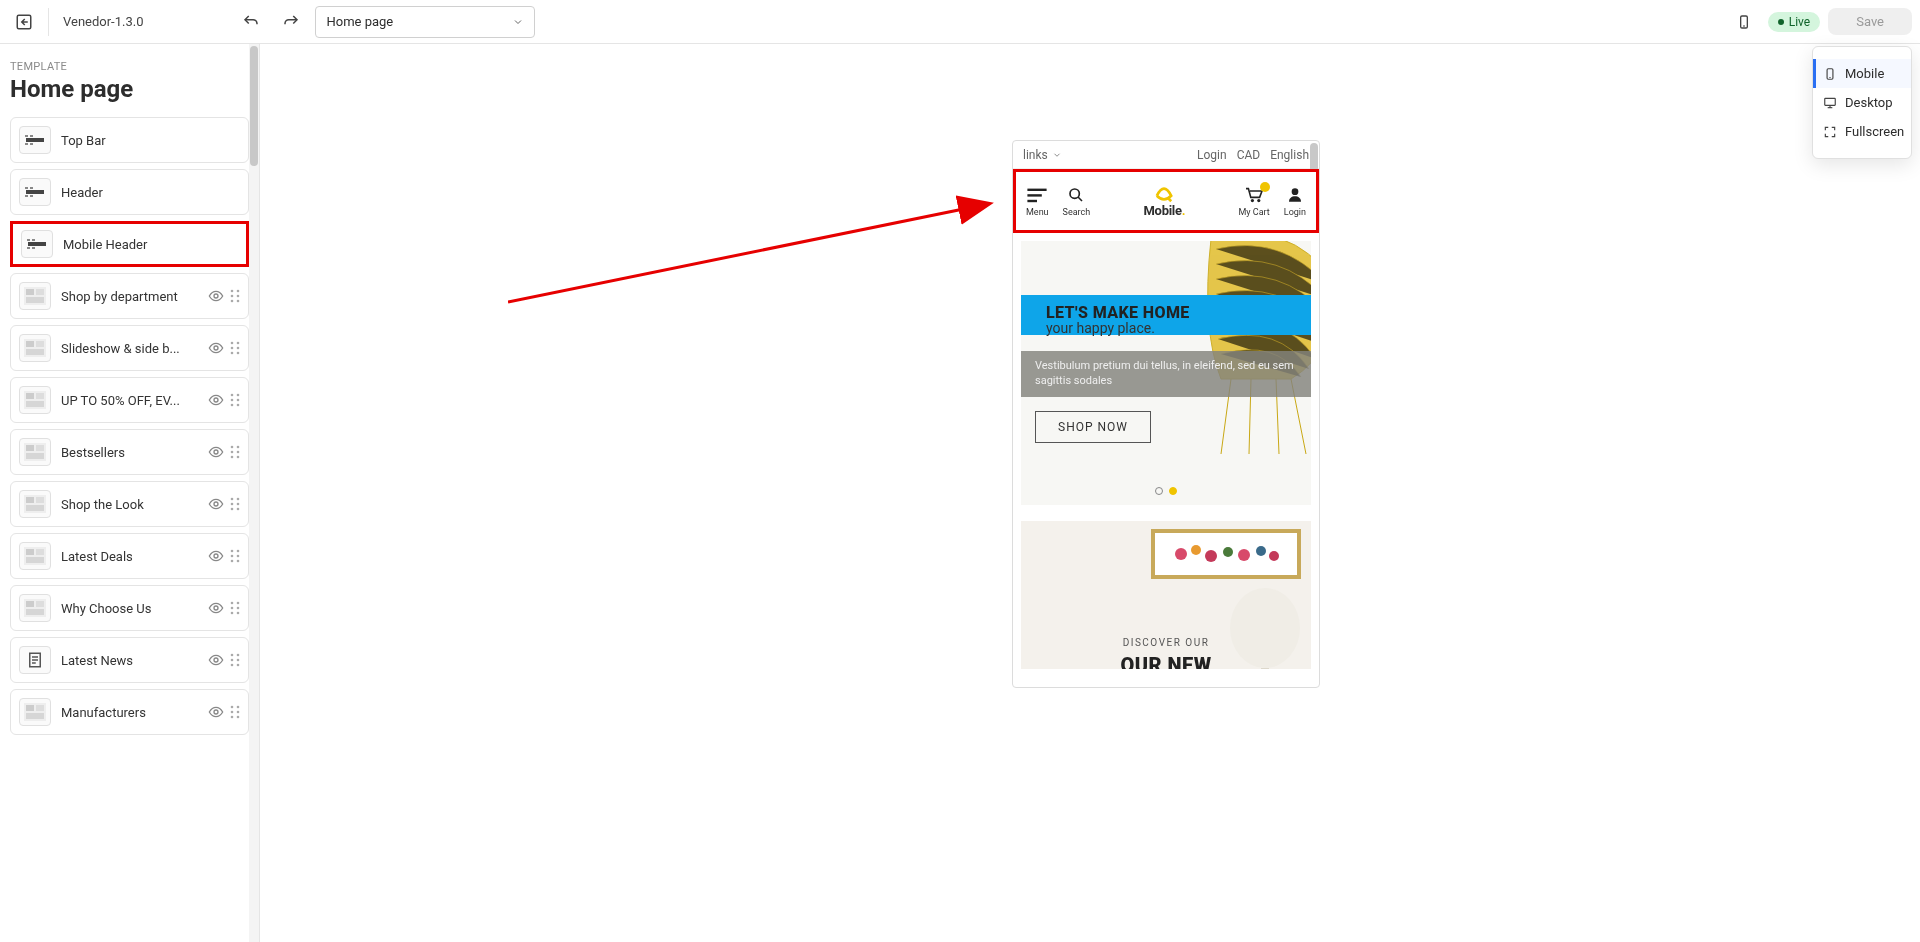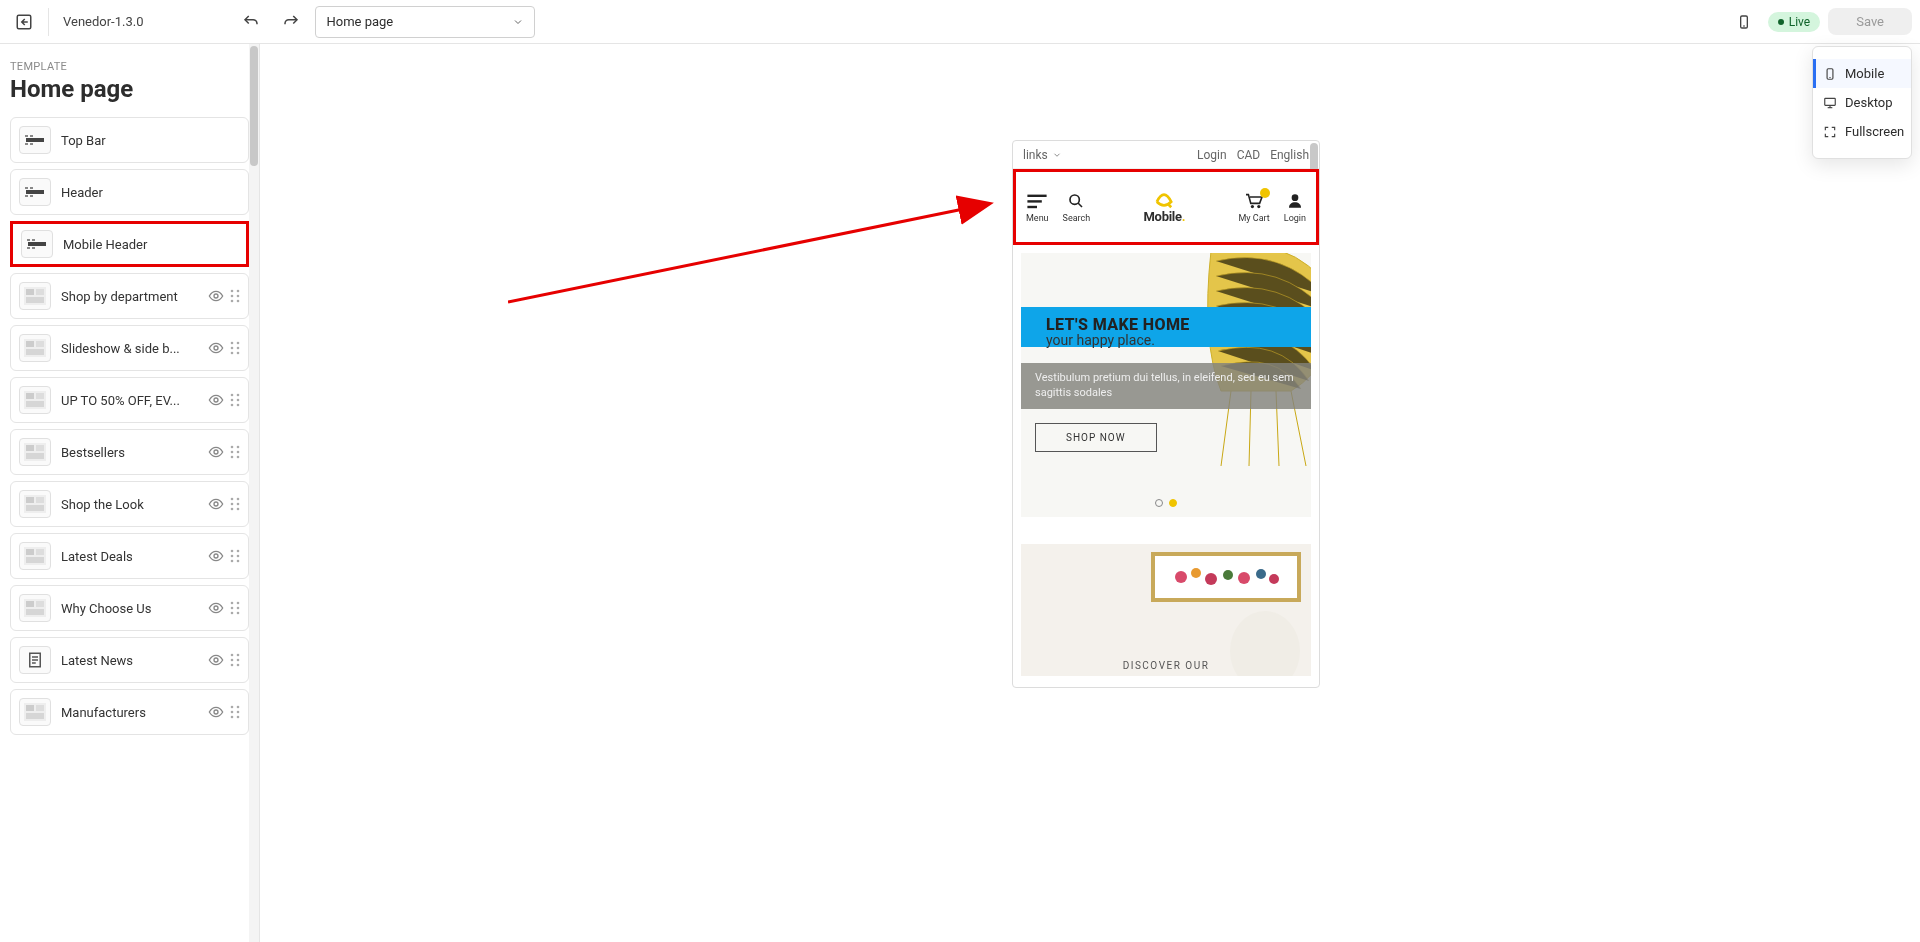--- a/index.html
+++ b/index.html
@@ -43,42 +43,42 @@
 
 
 .preview { position: absolute; left: 752px; top: 96px; width: 308px; height: 548px; border: 1px solid #dcdcdc; border-radius: 4px; background: #fff; overflow: hidden; }
 .preview-scroll { position: absolute; right: 1px; top: 2px; width: 8px; height: 90px; background: #c8c8c8; border-radius: 4px; }
 
 .pv-topbar { height: 28px; display: flex; align-items: center; padding: 0 10px; gap: 10px; font-size: 12px; color: #666; border-bottom: 1px solid #f0f0f0; }
 .pv-topbar .links { display: flex; align-items: center; gap: 4px; cursor: pointer; }
 .pv-topbar .spacer { flex: 1; }
 .pv-topbar .tb-link { cursor: pointer; }
 
-.pv-header { height: 76px; display: flex; align-items: center; justify-content: space-between; padding: 4px 10px; border: 3px solid #e60000; border-left: 3px solid #e60000; border-right: 3px solid #e60000; background: #fff; position: relative; }
+.pv-header { height: 64px; display: flex; align-items: center; justify-content: space-between; padding: 4px 10px; border: 3px solid #e60000; border-left: 3px solid #e60000; border-right: 3px solid #e60000; background: #fff; position: relative; }
 .pv-header .hgroup-l, .pv-header .hgroup-r { display: flex; gap: 14px; }
 .pv-hicon { display: flex; flex-direction: column; align-items: center; gap: 2px; font-size: 9px; color: #333; cursor: pointer; }
 .pv-hicon .ic { height: 20px; display: flex; align-items: center; justify-content: center; }
 .pv-logo { display: flex; flex-direction: column; align-items: center; }
 .pv-logo-text { font-size: 13px; font-weight: 700; letter-spacing: -0.3px; }
 .pv-logo-text .dot { color: #f0c400; }
 .cart-badge { position: relative; }
 .cart-badge .bubble { position: absolute; top: -3px; right: -6px; width: 10px; height: 10px; background: #f0c400; border-radius: 50%; }
 
 .pv-hero { position: relative; height: 264px; background: #f7f7f4; margin-top: 8px; margin-left: 8px; margin-right: 8px; overflow: hidden; }
 .pv-hero .chair { position: absolute; right: -40px; top: -12px; }
 .pv-hero .band { position: absolute; left: 0; top: 54px; width: 100%; height: 40px; background: #0ea5e9; padding: 8px 25px; }
 .pv-hero .band h2 { font-size: 16px; font-weight: 800; letter-spacing: 0.4px; color: #222; }
 .pv-hero .band h3 { font-size: 14px; font-weight: 400; color: #333; margin-top: -2px; }
 .pv-hero .subband { position: absolute; left: 0; top: 110px; width: 100%; background: rgba(130,130,125,0.82); color: #eee; font-size: 11px; padding: 8px 14px; line-height: 1.35; }
-.pv-hero .shop-btn { position: absolute; left: 14px; top: 170px; border: 1px solid #555; padding: 8px 30px; font-size: 10px; letter-spacing: 1px; color: #333; cursor: pointer; }
+.pv-hero .shop-btn { position: absolute; left: 14px; top: 170px; border: 1px solid #555; padding: 8px 22px; font-size: 12px; letter-spacing: 1px; color: #333; cursor: pointer; }
 .pv-hero .dots { position: absolute; left: 50%; bottom: 10px; transform: translateX(-50%); display: flex; gap: 6px; }
 .pv-hero .dots .d { width: 8px; height: 8px; border-radius: 50%; border: 1px solid #888; }
 .pv-hero .dots .d.active { background: #f0c400; border-color: #f0c400; }
 
-.pv-section2 { margin: 27px 8px 0 8px; height: 132px; background: #f4f1ec; position: relative; overflow: hidden; }
+.pv-section2 { margin: 16px 8px 0 8px; height: 148px; background: #f4f1ec; position: relative; overflow: hidden; }
 .pv-section2 .frame { position: absolute; right: 10px; top: 8px; width: 150px; height: 50px; border: 4px solid #c8a95a; background: #fff; display:flex; align-items:center; justify-content:center; }
 .pv-section2 .lamp { position: absolute; right: 6px; top: 62px; }
 .pv-section2 .txt1 { position: absolute; left: 50%; transform: translateX(-50%); top: 116px; font-size: 10px; letter-spacing: 1.5px; color: #555; }
 .pv-section2 .txt2 { position: absolute; left: 50%; transform: translateX(-50%); top: 132px; font-size: 20px; font-weight: 900; color: #222; letter-spacing: 0.5px; white-space: nowrap; }
 
 
 .popover { position: absolute; right: 8px; top: 46px; width: 100px; background: #fff; border: 1px solid #e0e0e0; border-radius: 6px; box-shadow: 0 6px 20px rgba(0,0,0,0.1); padding: 12px 0; }
 .popover .opt { display: flex; align-items: center; gap: 8px; padding: 7px 10px; cursor: pointer; font-size: 13px; }
 .popover .opt.active { border-left: 3px solid #2a6ff3; background: #f5f8ff; padding-left: 7px; }
 

